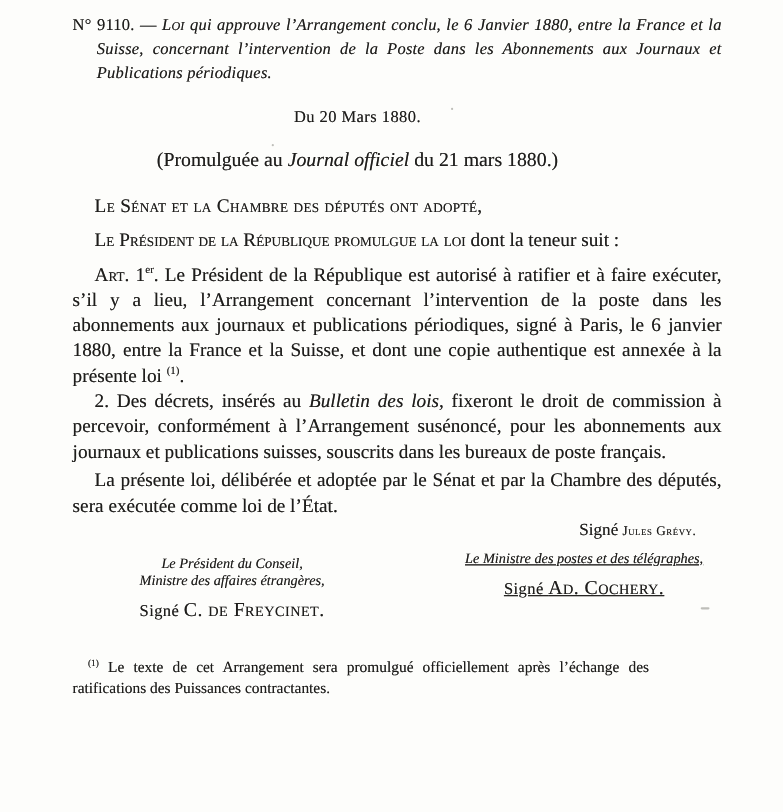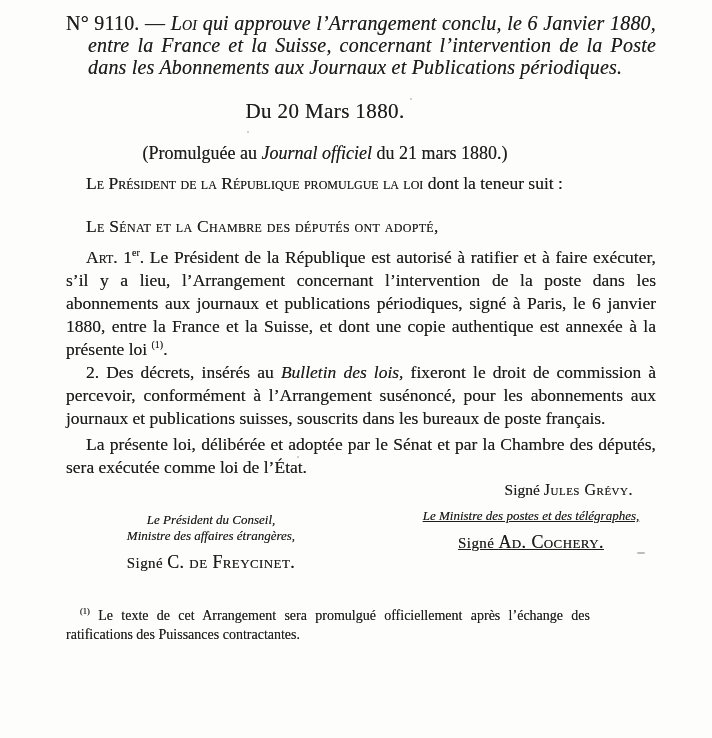--- a/index.html
+++ b/index.html
@@ -18,31 +18,31 @@
     text-shadow: 0 0 0.5px rgba(20,20,20,0.6);
     overflow: hidden;
   }
   p { margin: 0; }
   .sc { font-variant: small-caps; }
   .it { font-style: italic; }
 
   
   .law-heading {
     font-style: italic;
-    font-size: 20px;
+    font-size: 15px;
     line-height: 22px;
     padding-left: 22px;
     text-indent: -22px;
     text-align: justify;
     letter-spacing: 0.2px;
   }
   .law-heading .num { font-style: normal; }
 
   .centered { text-align: center; margin-right: 72px; }
-  .date-line { margin-top: 21px; font-size: 21px; letter-spacing: 0.4px; }
+  .date-line { margin-top: 21px; font-size: 15px; letter-spacing: 0.4px; }
   .promulgation-note { margin-top: 19px; font-size: 18px; }
 
   .body-para {
     font-size: 17.5px;
     line-height: 23px;
     text-align: justify;
     text-indent: 20px;
   }
   .adoption-clause { margin-top: 20px; letter-spacing: 0.3px; }
   .promulgue-clause { margin-top: 8px; }
@@ -53,21 +53,21 @@
 
   sup.ord { font-size: 0.58em; vertical-align: super; line-height: 0; }
   sup.fn-ref { font-size: 10px; vertical-align: super; line-height: 0; }
 
   .sig-grevy {
     margin-top: 2px;
     font-size: 15.5px;
     text-align: right;
     padding-right: 23px;
   }
-  .sig-grevy .name { font-size: 16px; letter-spacing: 0.5px; margin-top: 44px; }
+  .sig-grevy .name { font-size: 12px; letter-spacing: 0.5px; margin-top: 44px; }
 
   .sig-row { display: flex; margin-top: 9px; padding-left: 34px; justify-content: flex-end; }
   .sig-col-left  { width: 200px; text-align: center; margin-top: 4px; }
   .sig-col-right { width: 250px; margin-left: 95px; text-align: center; text-decoration: underline; }
   .sig-title { font-style: italic; font-size: 13px; line-height: 16px; }
   .sig-name  { font-size: 15px; margin-top: 8px; letter-spacing: 0.4px; }
   .sig-name .sc { font-size: 18px; }
 
   .footnote {
     margin-top: 34px;
@@ -90,23 +90,23 @@
 <body>
 
 <div class="page">
 
   <p class="law-heading"><span class="num">N° 9110. — </span><span class="sc">Loi</span><span> qui approuve l’Arrangement conclu, le 6 Janvier 1880, entre la France et la Suisse, concernant l’intervention de la Poste dans les Abonnements aux Journaux et Publications périodiques.</span></p>
 
   <p class="centered date-line">Du 20 Mars 1880.</p>
 
   <p class="centered promulgation-note"><span>(Promulguée au </span><span class="it">Journal officiel</span><span> du 21 mars 1880.)</span></p>
 
+  <p class="body-para adoption-clause"><span class="sc">Le Sénat et la Chambre des députés ont adopté,</span></p>
+
   <p class="body-para promulgue-clause"><span class="sc">Le Président de la République promulgue la loi</span><span> dont la teneur suit :</span></p>
-
-  <p class="body-para adoption-clause"><span class="sc">Le Sénat et la Chambre des députés ont adopté,</span></p>
 
   <p class="body-para article-1"><span class="sc">Art. </span><span>1</span><sup class="ord">er</sup><span>. </span><span>Le Président de la République est autorisé à ratifier et à faire exécuter, s’il y a lieu, l’Arrangement concernant l’intervention de la poste dans les abonnements aux journaux et publications périodiques, signé à Paris, le 6 janvier 1880, entre la France et la Suisse, et dont une copie authentique est annexée à la présente loi </span><sup class="fn-ref">(1)</sup><span>.</span></p>
 
   <p class="body-para article-2"><span>2. Des décrets, insérés au </span><span class="it">Bulletin des lois,</span><span> fixeront le droit de commission à percevoir, conformément à l’Arrangement susénoncé, pour les abonnements aux journaux et publications suisses, souscrits dans les bureaux de poste français.</span></p>
 
   <p class="body-para closing-clause">La présente loi, délibérée et adoptée par le Sénat et par la Chambre des députés, sera exécutée comme loi de l’État.</p>
 
 
   <p class="sig-grevy"><span>Signé </span><span class="sc name">Jules Grévy.</span></p>
 

